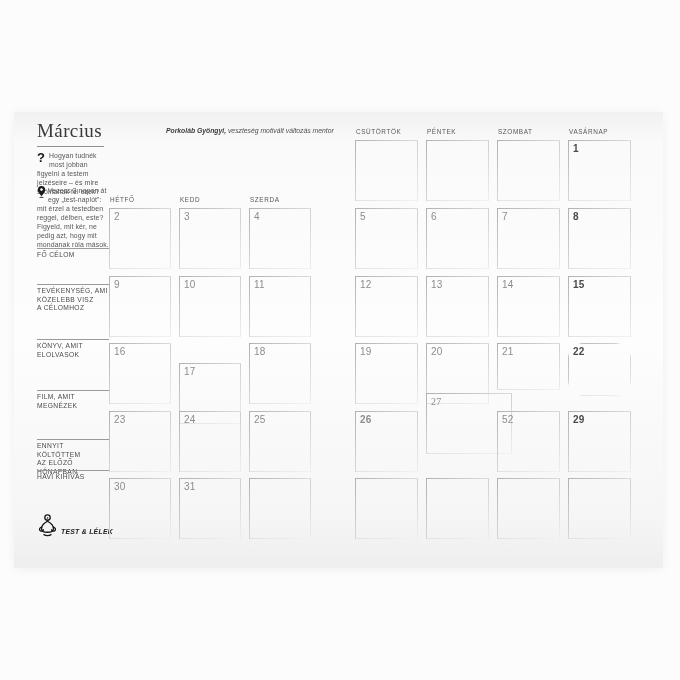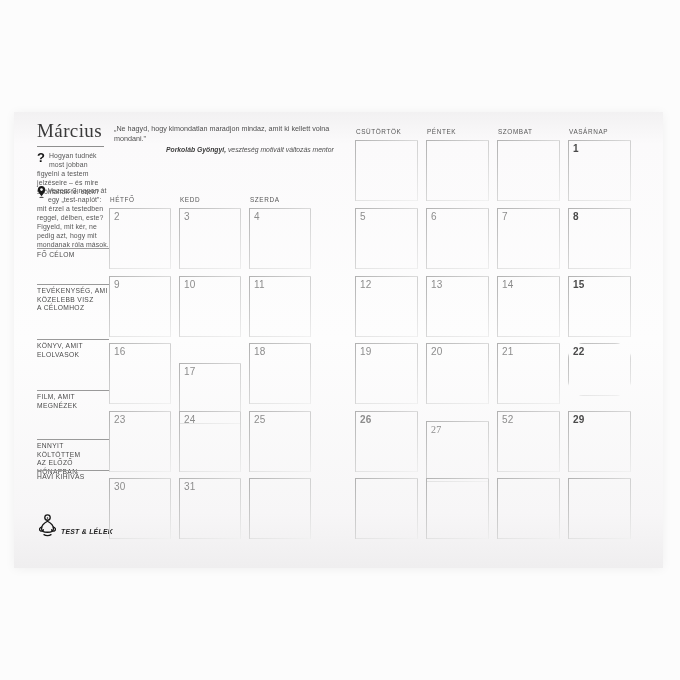--- a/index.html
+++ b/index.html
@@ -127,21 +127,20 @@
       <circle cx="12" cy="5.4" r="0.9" fill="#161616" stroke="none"></circle>
       <path d="M12 9.2 C7.5 11.6 5.2 14.6 5.2 17.4 C5.2 20.6 8.2 21.8 12 21.8 C15.8 21.8 18.8 20.6 18.8 17.4 C18.8 14.6 16.5 11.6 12 9.2 Z"></path>
       <path d="M5.6 15.6 C2.8 16.4 2 19 4 20.2 C5.6 21.1 7.2 20.2 7.2 18.8"></path>
       <path d="M18.4 15.6 C21.2 16.4 22 19 20 20.2 C18.4 21.1 16.8 20.2 16.8 18.8"></path>
       <path d="M8 24.5 C10 26 14 26 16 24.5"></path>
     </svg>
     <span class="logo-text">TEST &amp; LÉLEK</span>
   </div>
 
   <div class="quote">
-    <div class="quote-text">„Ne hagyd, hogy kimondatlan maradjon mindaz, amit ki kellett volna mondani.”</div>
     <div class="quote-attr">
       <span class="quote-author">Porkoláb Gyöngyi,</span>
       <span class="quote-role">veszteség motivált változás mentor</span>
     </div>
   </div>
 
   <div class="day-header h0">HÉTFŐ</div>
   <div class="day-header h1">KEDD</div>
   <div class="day-header h2">SZERDA</div>
   <div class="day-header h3">CSÜTÖRTÖK</div>
@@ -222,30 +221,30 @@
       </div>
       <div class="cell" style="left: 554px; top: 163.5px; width: 63px; height: 61px;">
         <span class="num sun">15</span>
       </div>
       <div class="cell" style="left: 341px; top: 231px; width: 63px; height: 61px;">
         <span class="num">19</span>
       </div>
       <div class="cell" style="left: 412px; top: 231px; width: 63px; height: 61px;">
         <span class="num">20</span>
       </div>
-      <div class="cell" style="left: 483px; top: 231px; width: 63px; height: 61px;">
+      <div class="cell" style="left: 483px; top: 231px; width: 63px; height: 47px;">
         <span class="num">21</span>
       </div>
       <div class="cell" style="left: 554px; top: 231px; width: 63px; height: 53px; border-radius: 16px;">
         <span class="num sun">22</span>
       </div>
       <div class="cell" style="left: 341px; top: 298.5px; width: 63px; height: 61px; font-weight: bold;">
         <span class="num">26</span>
       </div>
-      <div class="cell" style="left: 412px; top: 309px; width: 63px; height: 61px; font-family: Liberation Serif, serif;">
+      <div class="cell" style="left: 412px; top: 281px; width: 86px; height: 61px; font-family: Liberation Serif, serif;">
         <span class="num">27</span>
       </div>
       <div class="cell" style="left: 483px; top: 298.5px; width: 63px; height: 61px;">
         <span class="num">52</span>
       </div>
       <div class="cell" style="left: 554px; top: 298.5px; width: 63px; height: 61px;">
         <span class="num sun">29</span>
       </div>
       <div class="cell" style="left: 341px; top: 366px; width: 63px; height: 61px;"></div>
       <div class="cell" style="left: 412px; top: 366px; width: 63px; height: 61px;"></div>

